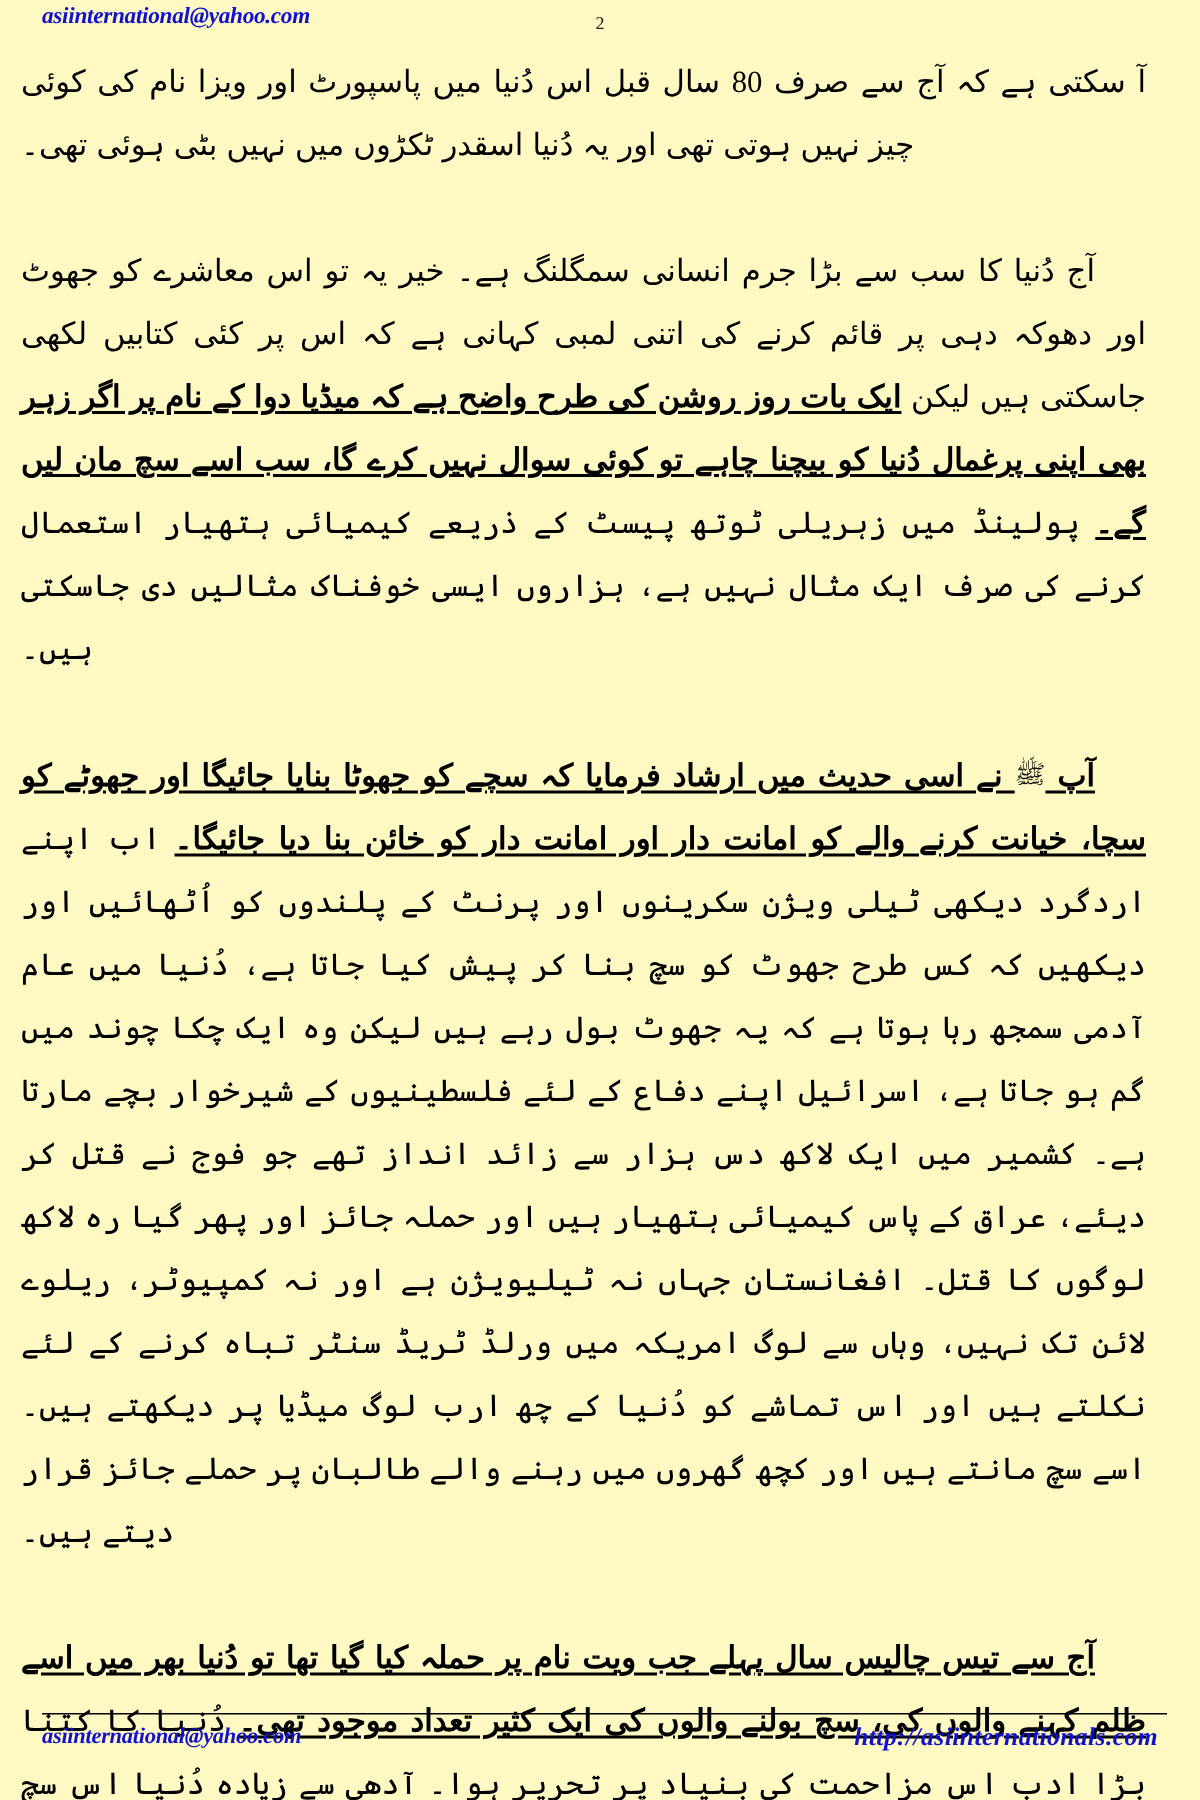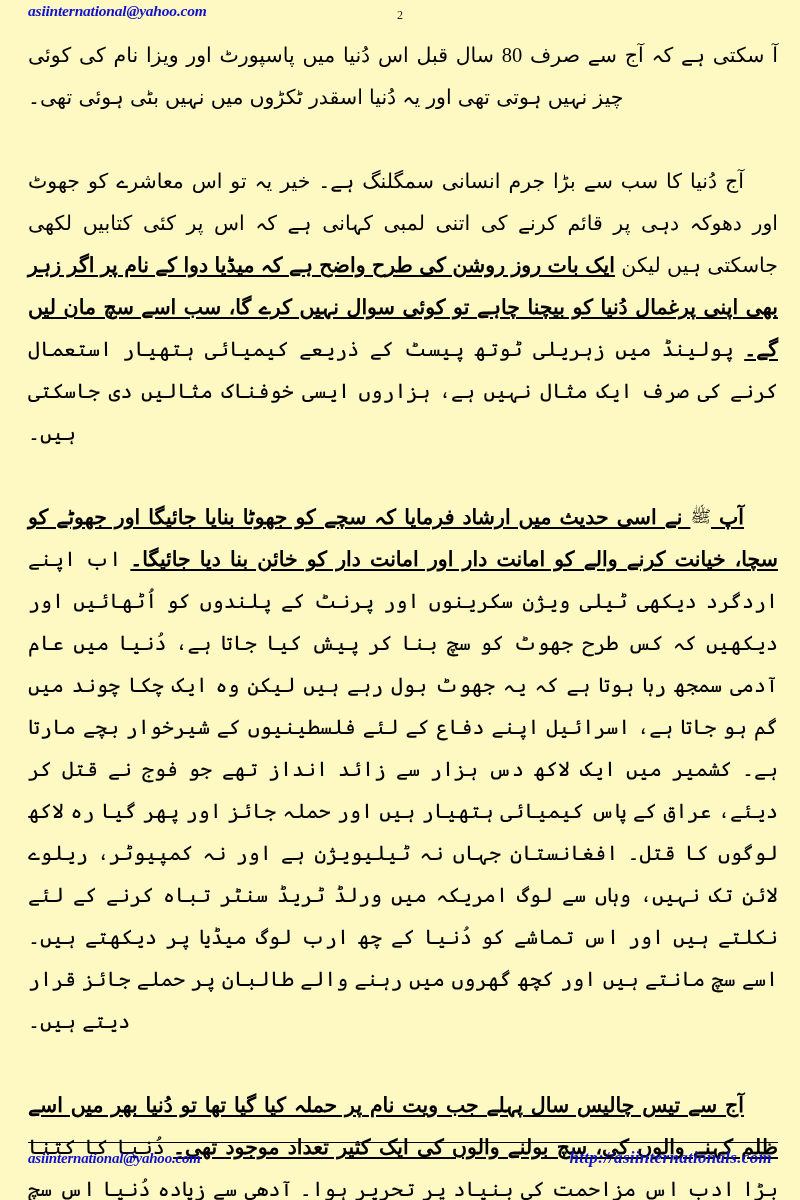--- a/index.html
+++ b/index.html
@@ -43,21 +43,21 @@
     width: 800px;
     text-align: center;
     color: #1a1a1a;
     font-family: "Liberation Serif", "DejaVu Serif", serif;
     font-size: 12px;
   }
 
   
   .body-area {
     position: absolute;
-    left: 28px;
+    left: 14px;
     top: 34px;
     width: 750px;
     height: 1105px;
     direction: rtl;
     unicode-bidi: isolate;
   }
 
   .para {
     direction: rtl;
     text-align: justify;

